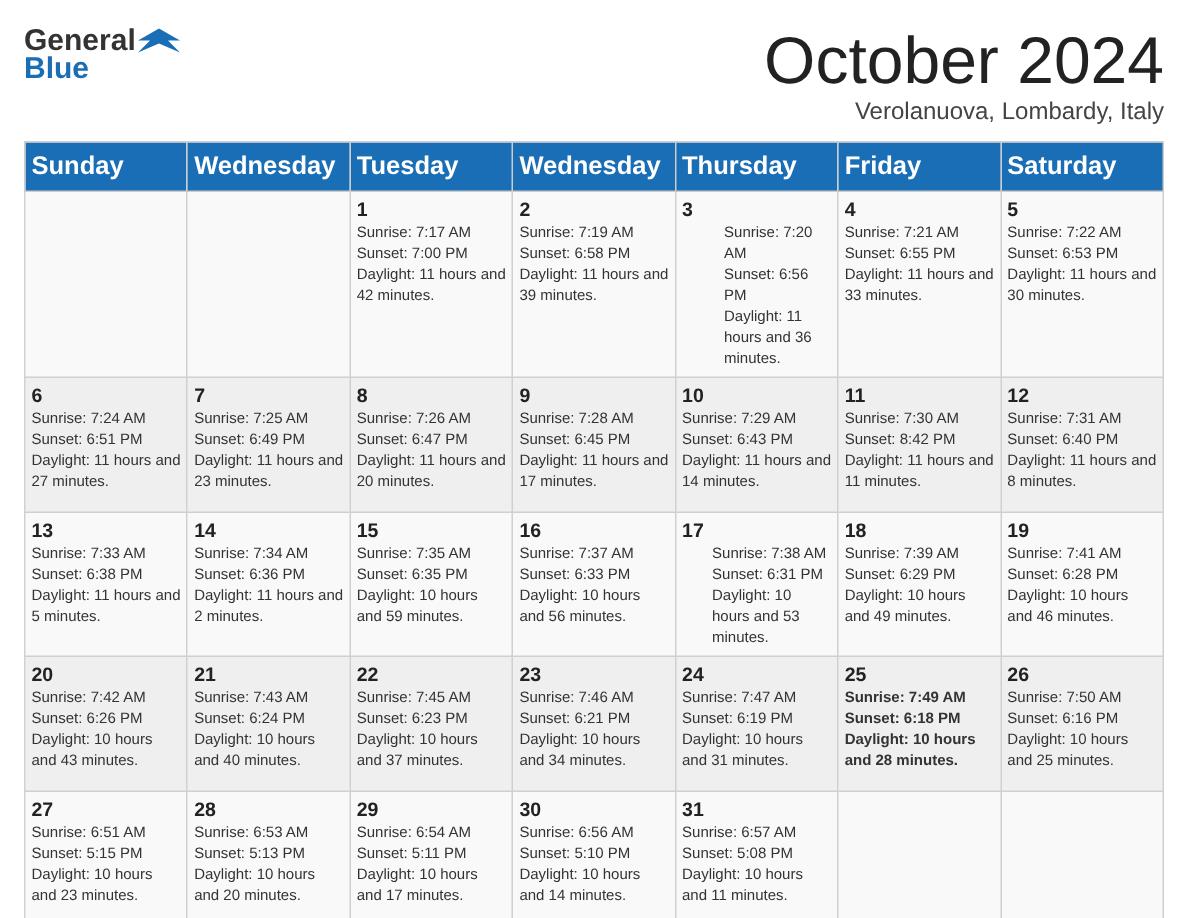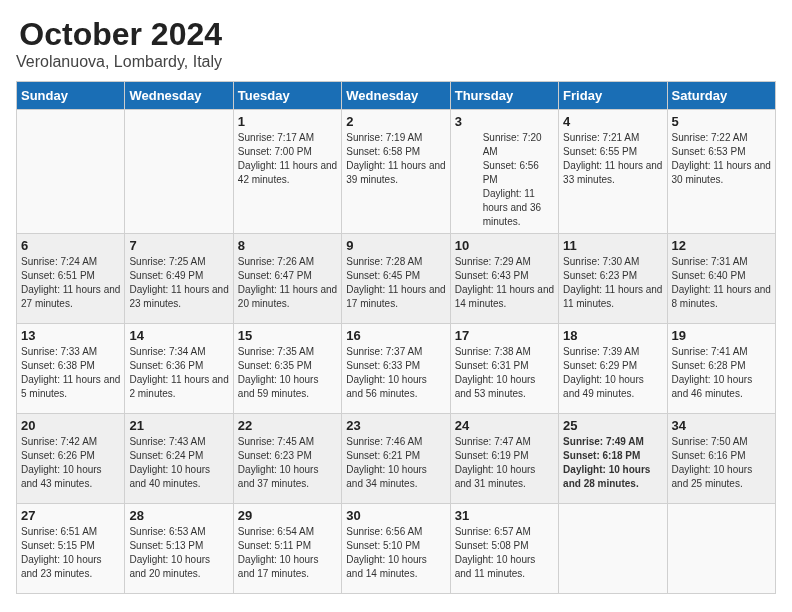--- a/index.html
+++ b/index.html
@@ -23,36 +23,36 @@
     }
     .logo-row {
       display: flex;
       align-items: center;
       gap: 2px;
     }
     .title-area {
       text-align: right;
     }
     .month-title {
-      font-size: 32px;
-      font-weight: bold;
+      font-size: 44px;
+      font-weight: normal;
       color: #222;
     }
     .location-title {
       font-size: 16px;
       color: #444;
     }
     table {
       width: 100%;
       border-collapse: collapse;
     }
     thead tr th {
       background-color: #1a6eb5;
       color: #fff;
-      font-size: 13px;
+      font-size: 17px;
       font-weight: bold;
       padding: 6px 4px;
       text-align: left;
       border: 1px solid #ccc;
     }
     tbody tr td {
       width: 108px;
       vertical-align: top;
       padding: 4px 4px;
       border: 1px solid #d0d0d0;
@@ -77,20 +77,29 @@
     .cell-content {
       font-size: 10px;
       line-height: 1.4;
       color: #333;
     }
   </style>
 </head>
 <body>
 
 <div class="header-area">
+  <div class="logo">
+    <div class="logo-row">
+      <span style="font-size:20px;font-weight:bold;color:#333;">General</span>
+      <svg width="28" height="22" viewBox="0 0 28 22">
+        <polygon points="14,2 28,10 20,10 28,18 14,12 0,18 8,10 0,10" fill="#1a6eb5"></polygon>
+      </svg>
+    </div>
+    <span style="font-size:20px;font-weight:bold;color:#1a6eb5;margin-top:-4px;">Blue</span>
+  </div>
   <div class="title-area">
     <div class="month-title">October 2024</div>
     <div class="location-title">Verolanuova, Lombardy, Italy</div>
   </div>
 </div>
 
 <table>
   <thead>
     <tr>
     <th>Sunday</th>
@@ -164,21 +173,21 @@
         </td>
         <td>
           <span class="day-number">10</span>
           <div class="cell-content" style="white-space: pre-line;">Sunrise: 7:29 AM
 Sunset: 6:43 PM
 Daylight: 11 hours and 14 minutes.</div>
         </td>
         <td>
           <span class="day-number">11</span>
           <div class="cell-content" style="white-space: pre-line;">Sunrise: 7:30 AM
-Sunset: 6:23 PM
+Sunset: 8:42 PM
 Daylight: 11 hours and 11 minutes.</div>
         </td>
         <td>
           <span class="day-number">12</span>
           <div class="cell-content" style="white-space: pre-line;">Sunrise: 7:31 AM
 Sunset: 6:40 PM
 Daylight: 11 hours and 8 minutes.</div>
         </td>
       </tr>
       <tr>
@@ -201,21 +210,21 @@
 Daylight: 10 hours and 59 minutes.</div>
         </td>
         <td>
           <span class="day-number">16</span>
           <div class="cell-content" style="white-space: pre-line;">Sunrise: 7:37 AM
 Sunset: 6:33 PM
 Daylight: 10 hours and 56 minutes.</div>
         </td>
         <td>
           <span class="day-number">17</span>
-          <div class="cell-content" style="white-space: pre-line;">Sunrise: 7:38 AM
+          <div class="cell-content" style="white-space: pre-line; margin-left: 20px;">Sunrise: 7:38 AM
 Sunset: 6:31 PM
 Daylight: 10 hours and 53 minutes.</div>
         </td>
         <td>
           <span class="day-number">18</span>
           <div class="cell-content" style="white-space: pre-line;">Sunrise: 7:39 AM
 Sunset: 6:29 PM
 Daylight: 10 hours and 49 minutes.</div>
         </td>
         <td>
@@ -256,21 +265,21 @@
 Sunset: 6:19 PM
 Daylight: 10 hours and 31 minutes.</div>
         </td>
         <td>
           <span class="day-number">25</span>
           <div class="cell-content" style="white-space: pre-line; font-weight: bold;">Sunrise: 7:49 AM
 Sunset: 6:18 PM
 Daylight: 10 hours and 28 minutes.</div>
         </td>
         <td>
-          <span class="day-number">34</span>
+          <span class="day-number">26</span>
           <div class="cell-content" style="white-space: pre-line;">Sunrise: 7:50 AM
 Sunset: 6:16 PM
 Daylight: 10 hours and 25 minutes.</div>
         </td>
       </tr>
       <tr>
         <td>
           <span class="day-number">27</span>
           <div class="cell-content" style="white-space: pre-line;">Sunrise: 6:51 AM
 Sunset: 5:15 PM

